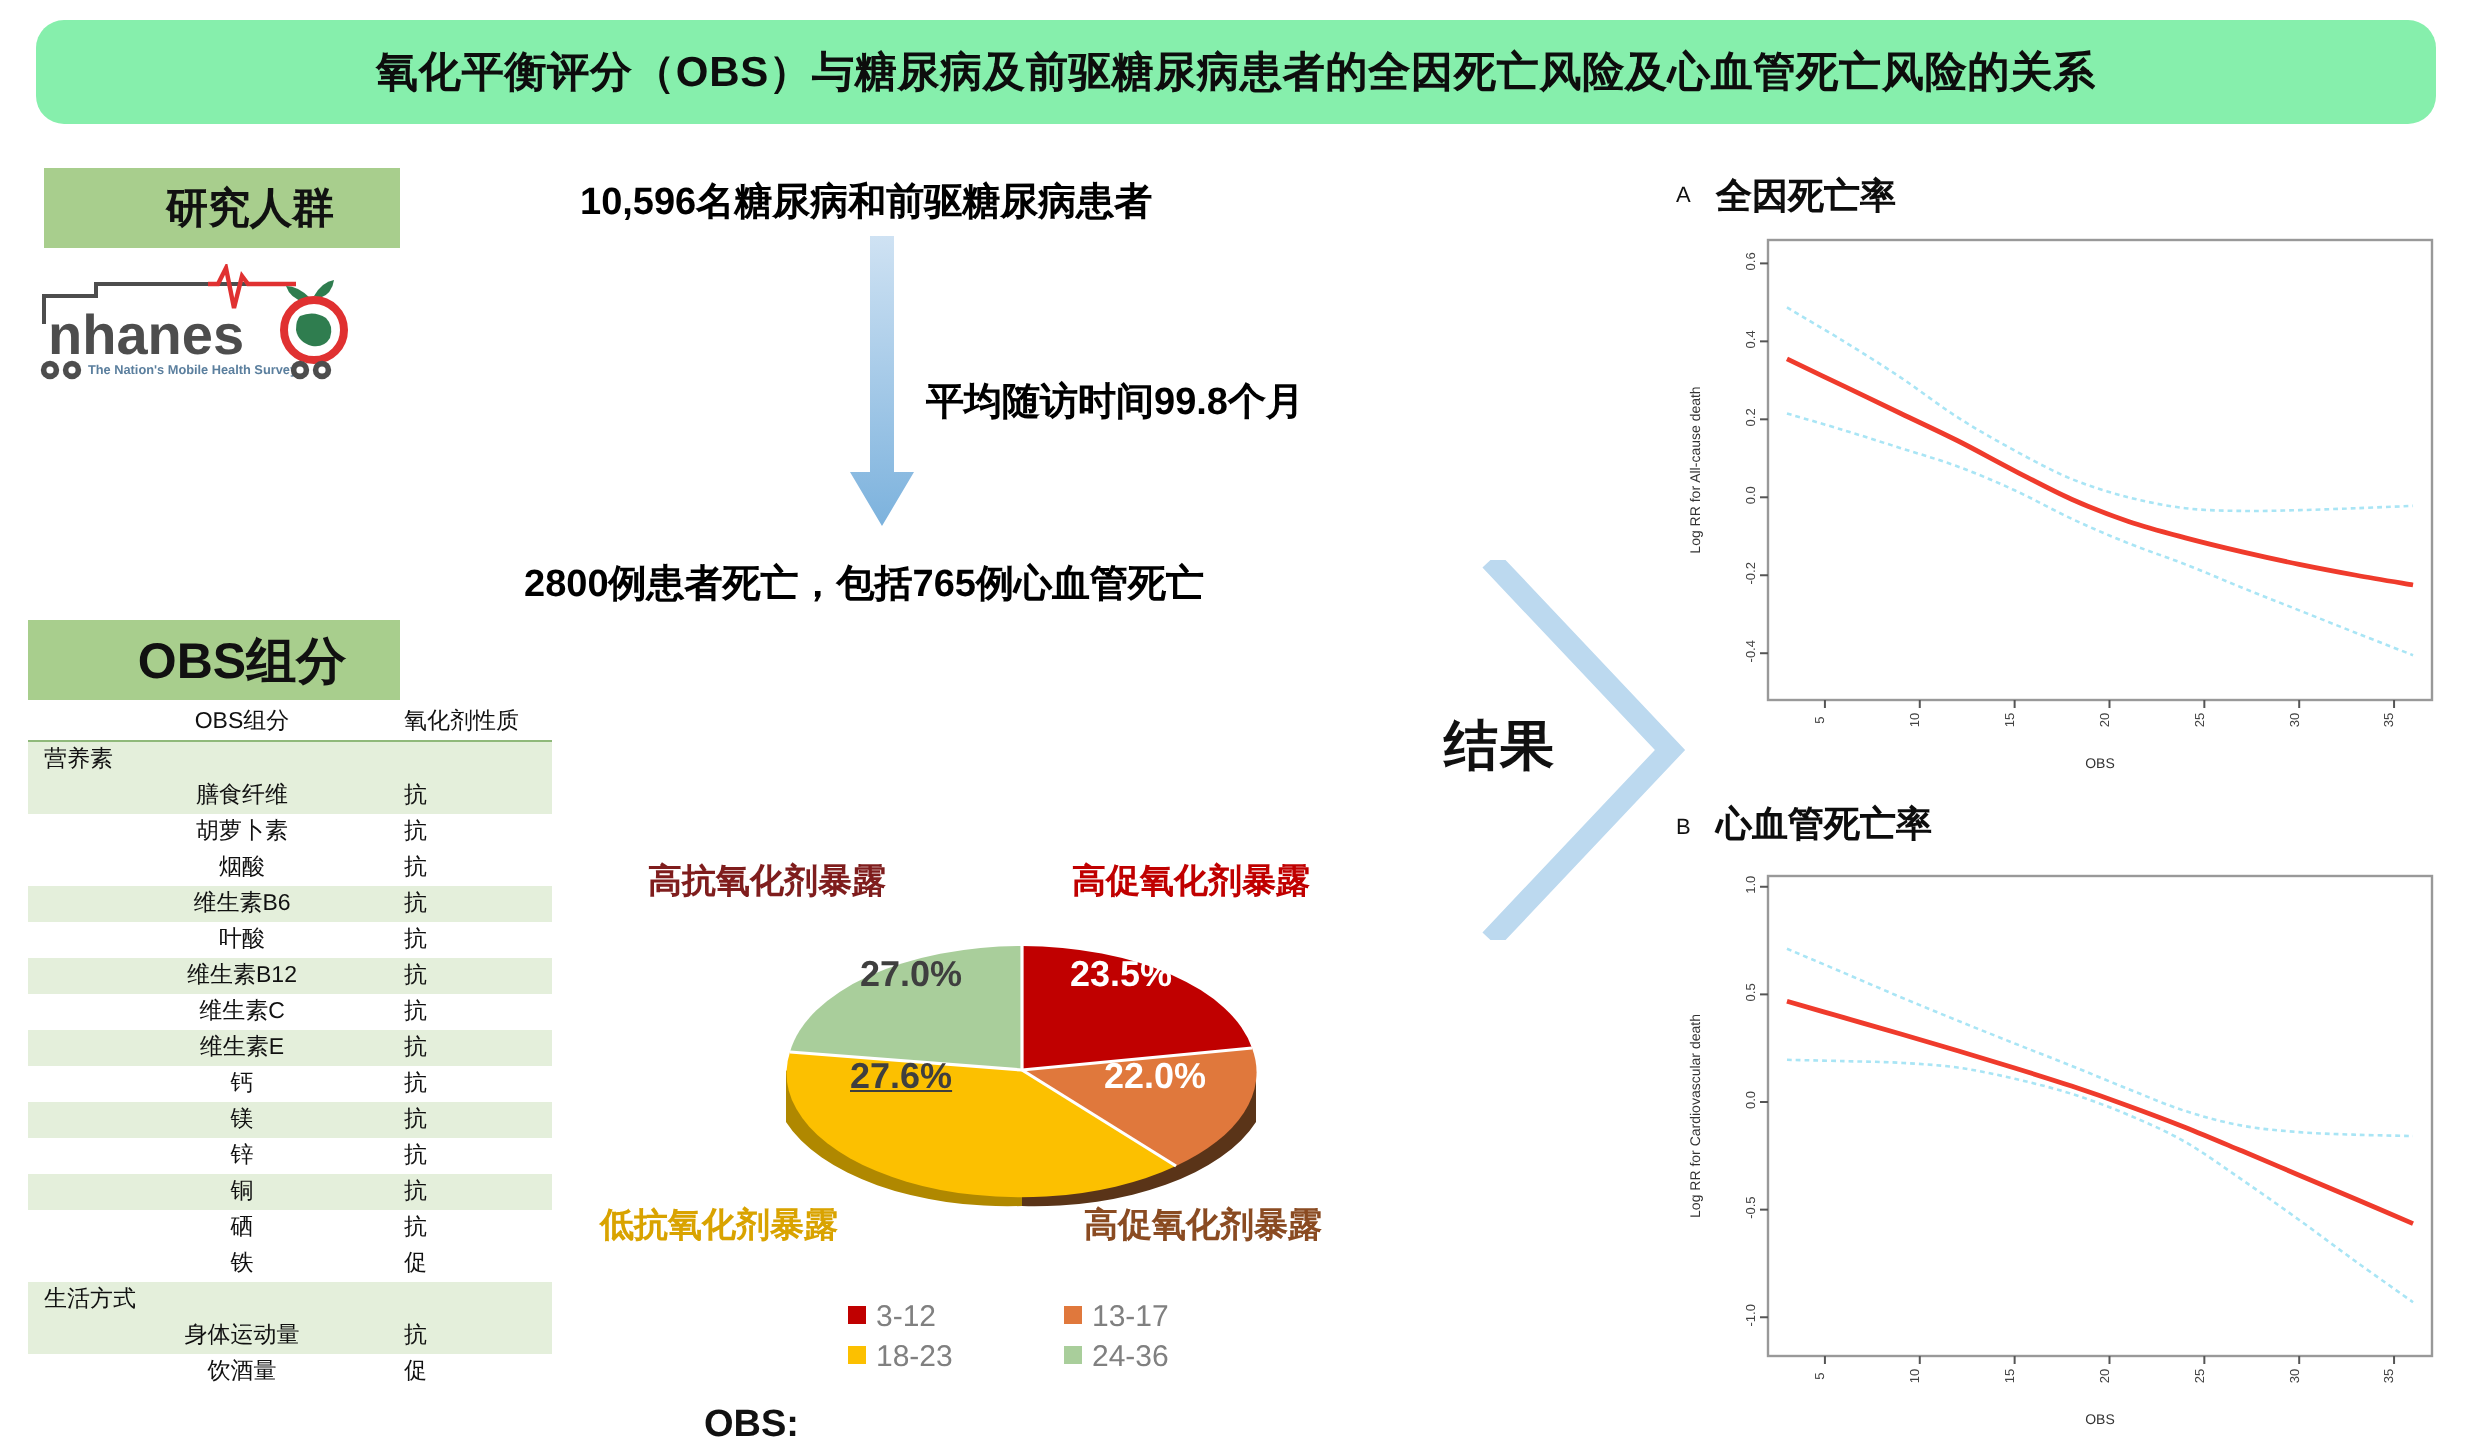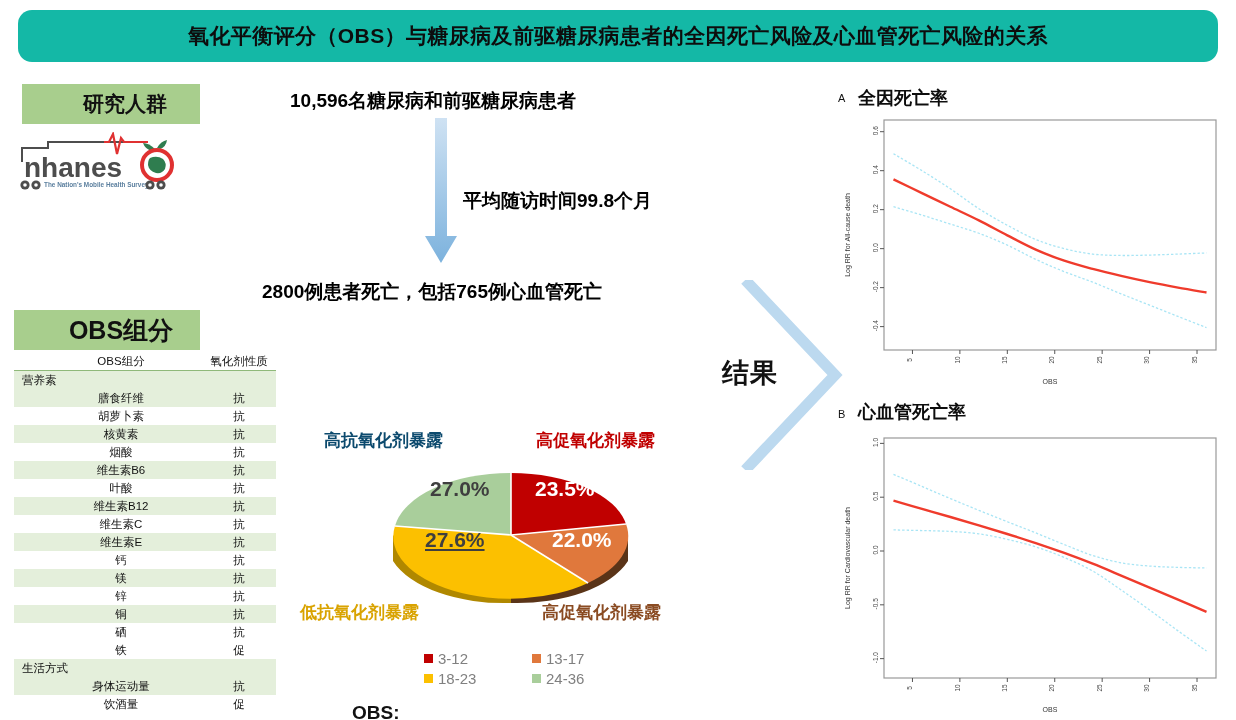--- a/index.html
+++ b/index.html
@@ -7,21 +7,21 @@
     width:1236px;height:720px;
     background:#ffffff;
     font-family:"Liberation Sans","DejaVu Sans",sans-serif;
     position:relative;overflow:hidden;
   }
   .abs{position:absolute;}
 
   
   #title-banner{
     left:18px;top:10px;width:1200px;height:52px;
-    background:#14b8a6;border-radius:14px;
+    background:#86efac;border-radius:14px;
     display:flex;align-items:center;justify-content:center;
   }
   #title-banner .t{
     font-size:21px;font-weight:bold;color:#0d0d0d;letter-spacing:.4px;
     white-space:nowrap;
   }
 
   
   .chip{
     background:#a8ce8d;display:flex;align-items:center;justify-content:center;
@@ -49,34 +49,34 @@
     letter-spacing:1px;
   }
 
   
   #obs-table{left:14px;top:352px;width:262px;border-collapse:collapse;}
   #obs-table td{
     font-size:11.5px;color:#111;padding:0;height:18px;line-height:18px;
     vertical-align:middle;
   }
   #obs-table td.c1{text-align:center;padding-left:26px;}
-  #obs-table td.c2{text-align:center;width:66px;}
+  #obs-table td.c2{width:66px;}
   #obs-table tr.header td{
     font-size:11.5px;font-weight:normal;border-bottom:1.5px solid #8fb97a;
     background:#fff;
   }
   #obs-table tr.group td{text-align:left;padding-left:8px;background:#e4efdb;}
   #obs-table tr.group td.c1{text-align:left;padding-left:8px;}
   #obs-table tr.alt td{background:#e4efdb;}
   #obs-table tr.white td{background:#ffffff;}
 
   
   #pie-wrap{left:330px;top:425px;width:360px;height:210px;}
   #pie-labels span{position:absolute;font-weight:bold;font-size:17px;white-space:nowrap;}
-  #pie-pct span{position:absolute;font-weight:bold;font-size:21px;white-space:nowrap;}
+  #pie-pct span{position:absolute;font-weight:bold;font-size:18px;white-space:nowrap;}
 
   
   #pie-legend{left:352px;top:648px;width:300px;height:44px;}
   #pie-legend .ttl{
     position:absolute;left:0;top:10px;font-size:19px;font-weight:bold;color:#111;margin-top:44px;
   }
   #pie-legend .item{
     position:absolute;font-size:15px;color:#808080;white-space:nowrap;
   }
   #pie-legend .sw{
@@ -165,24 +165,20 @@
         <td class="c2"></td>
       </tr>
       <tr class="alt">
         <td class="c1">膳食纤维</td>
         <td class="c2">抗</td>
       </tr>
       <tr class="white">
         <td class="c1">胡萝卜素</td>
         <td class="c2">抗</td>
       </tr>
-      <tr class="alt">
-        <td class="c1">核黄素</td>
-        <td class="c2">抗</td>
-      </tr>
       <tr class="white">
         <td class="c1">烟酸</td>
         <td class="c2">抗</td>
       </tr>
       <tr class="alt">
         <td class="c1">维生素B6</td>
         <td class="c2">抗</td>
       </tr>
       <tr class="white">
         <td class="c1">叶酸</td>
@@ -274,21 +270,21 @@
     <span style="left:222px;top:103px;color:#ffffff;">22.0%</span>
     <span style="left:95px;top:103px;color:#3f3f3f;text-decoration:underline;">27.6%</span>
     <span style="left:100px;top:52px;color:#3f3f3f;">27.0%</span>
   </div>
 
   
   <div id="pie-labels">
     <span style="left:206px;top:4px;color:#c00000;">高促氧化剂暴露</span>
     <span style="left:212px;top:176px;color:#8a4b22;">高促氧化剂暴露</span>
     <span style="left:-30px;top:176px;color:#d9a300;">低抗氧化剂暴露</span>
-    <span style="left:-6px;top:4px;color:#0c4a6e;">高抗氧化剂暴露</span>
+    <span style="left:-6px;top:4px;color:#7f1d1d;">高抗氧化剂暴露</span>
   </div>
 </div>
 
 <div class="abs" id="pie-legend">
   <div class="ttl">OBS:</div>
   <div class="item" style="left:72px;top:2px;">
     <span class="sw" style="background:#c00000;"></span><span>3-12</span>
   </div>
   <div class="item" style="left:180px;top:2px;">
     <span class="sw" style="background:#e0783c;"></span><span>13-17</span>

